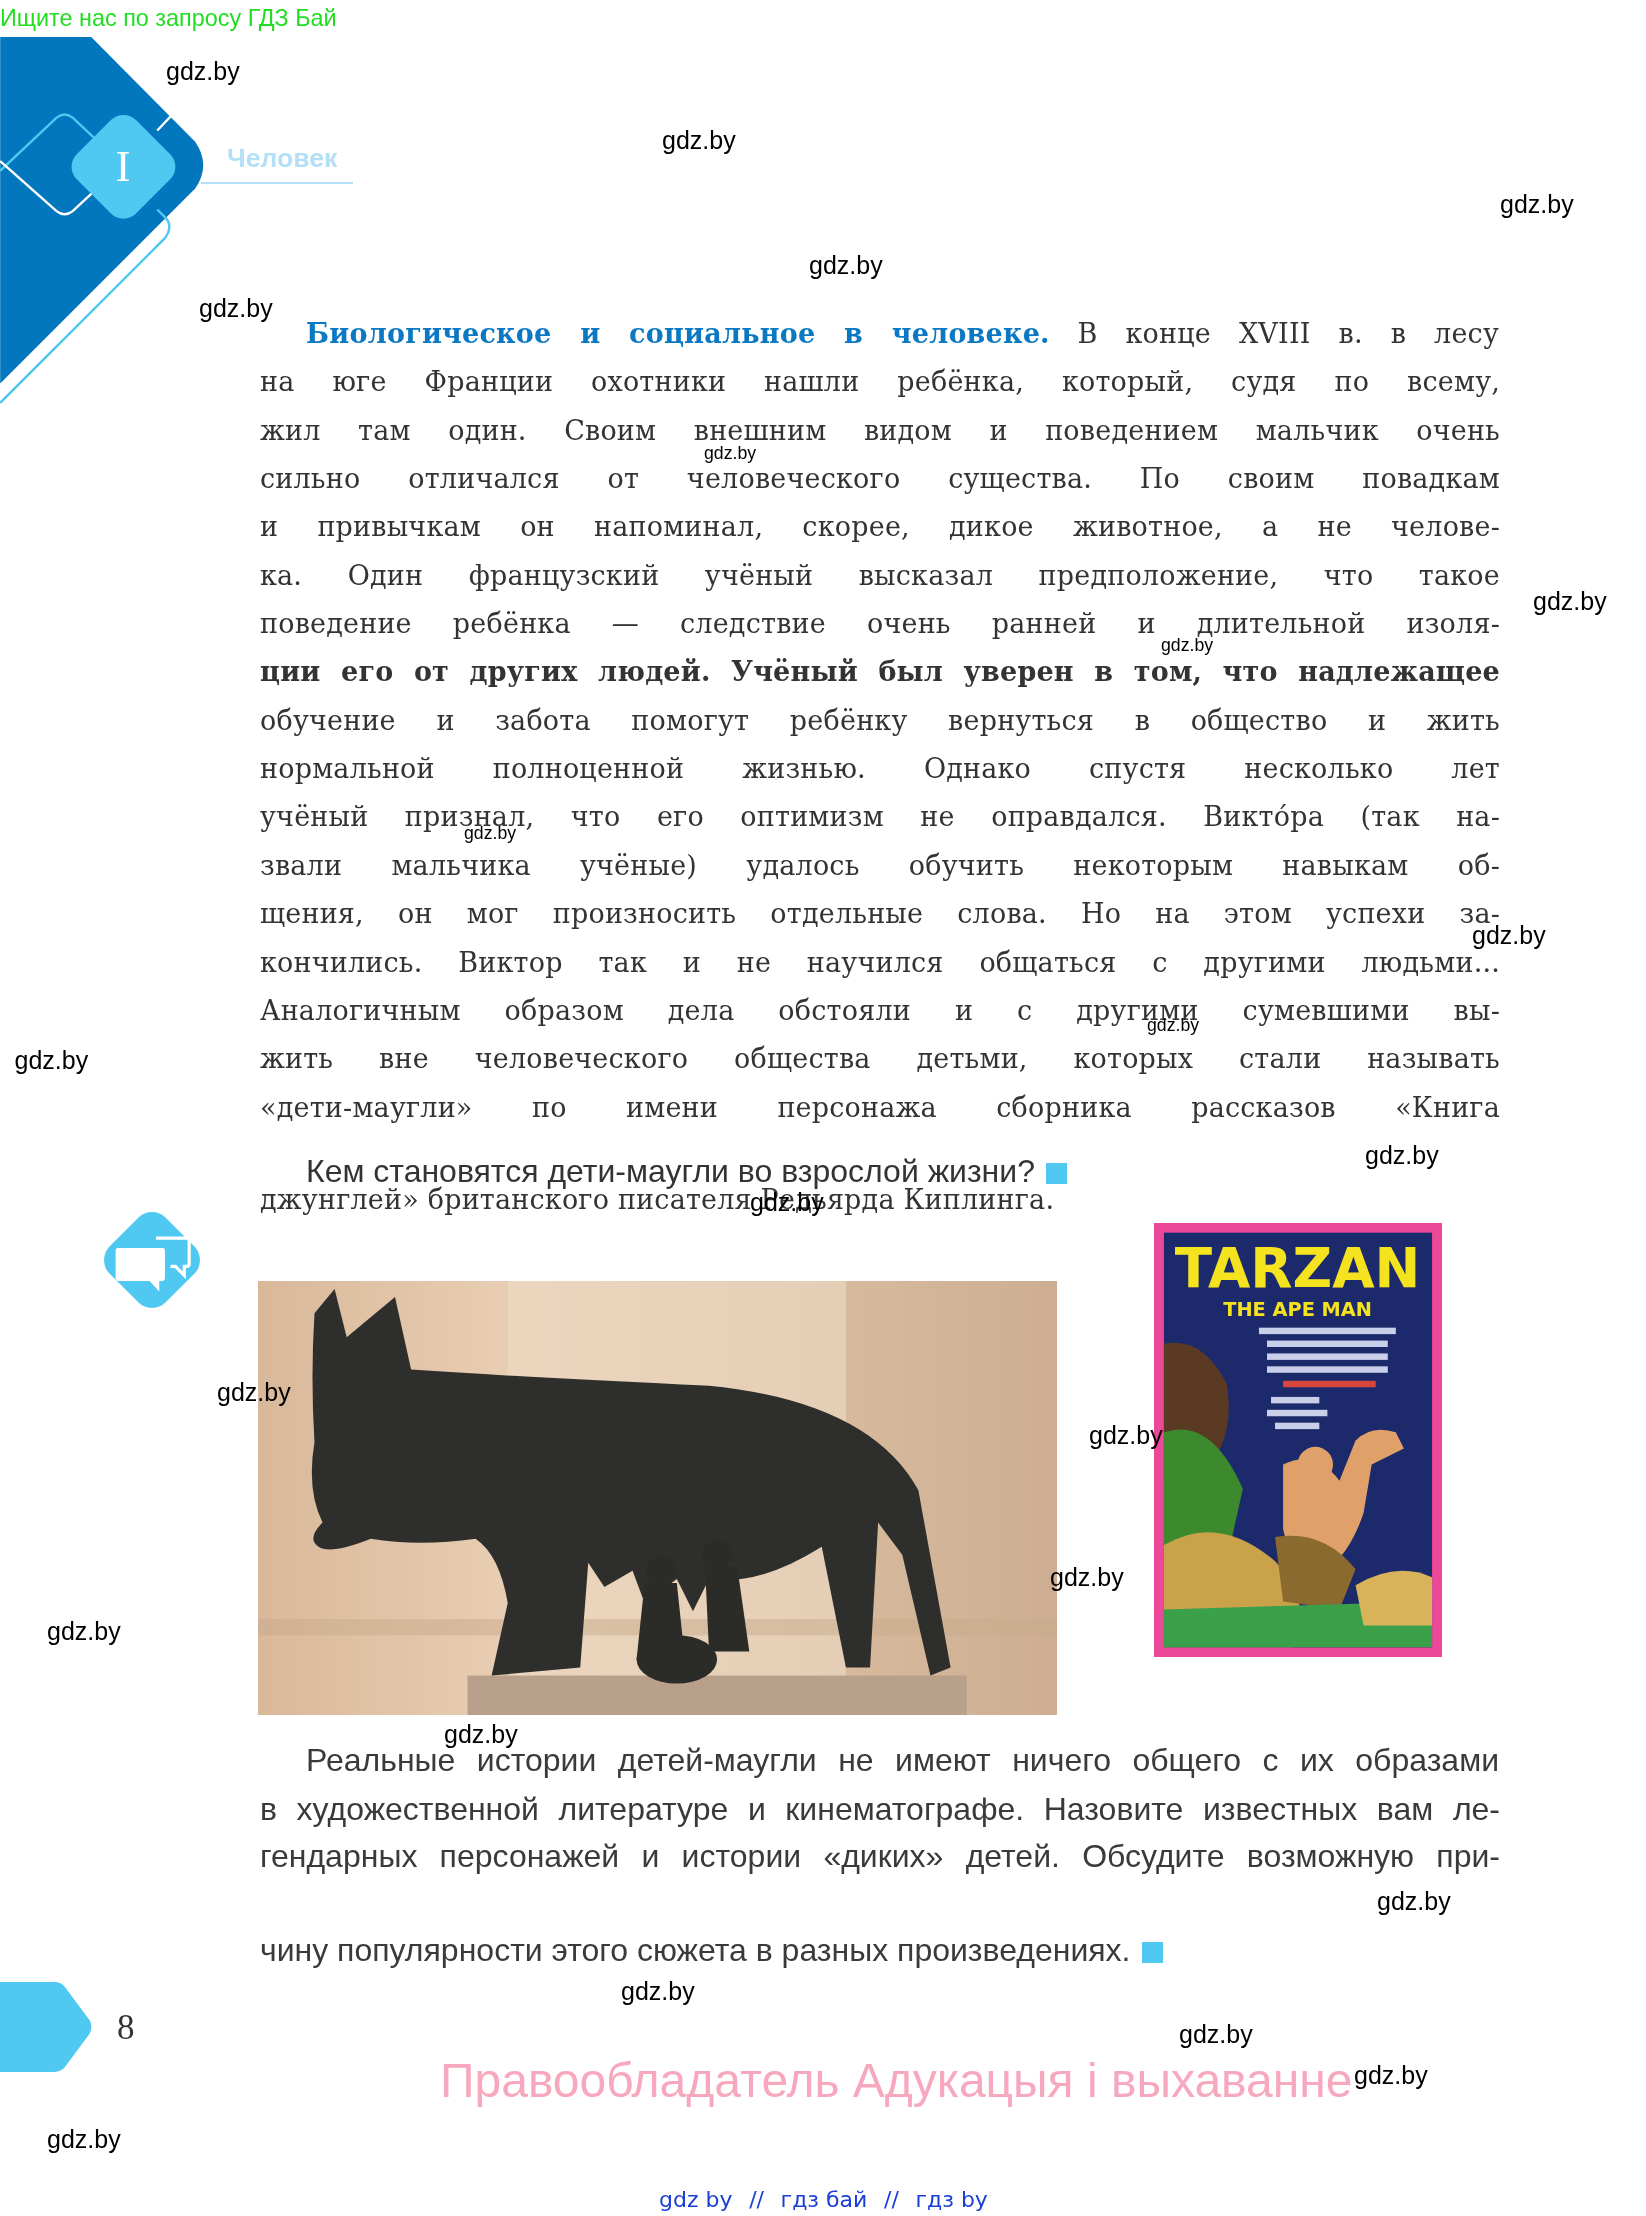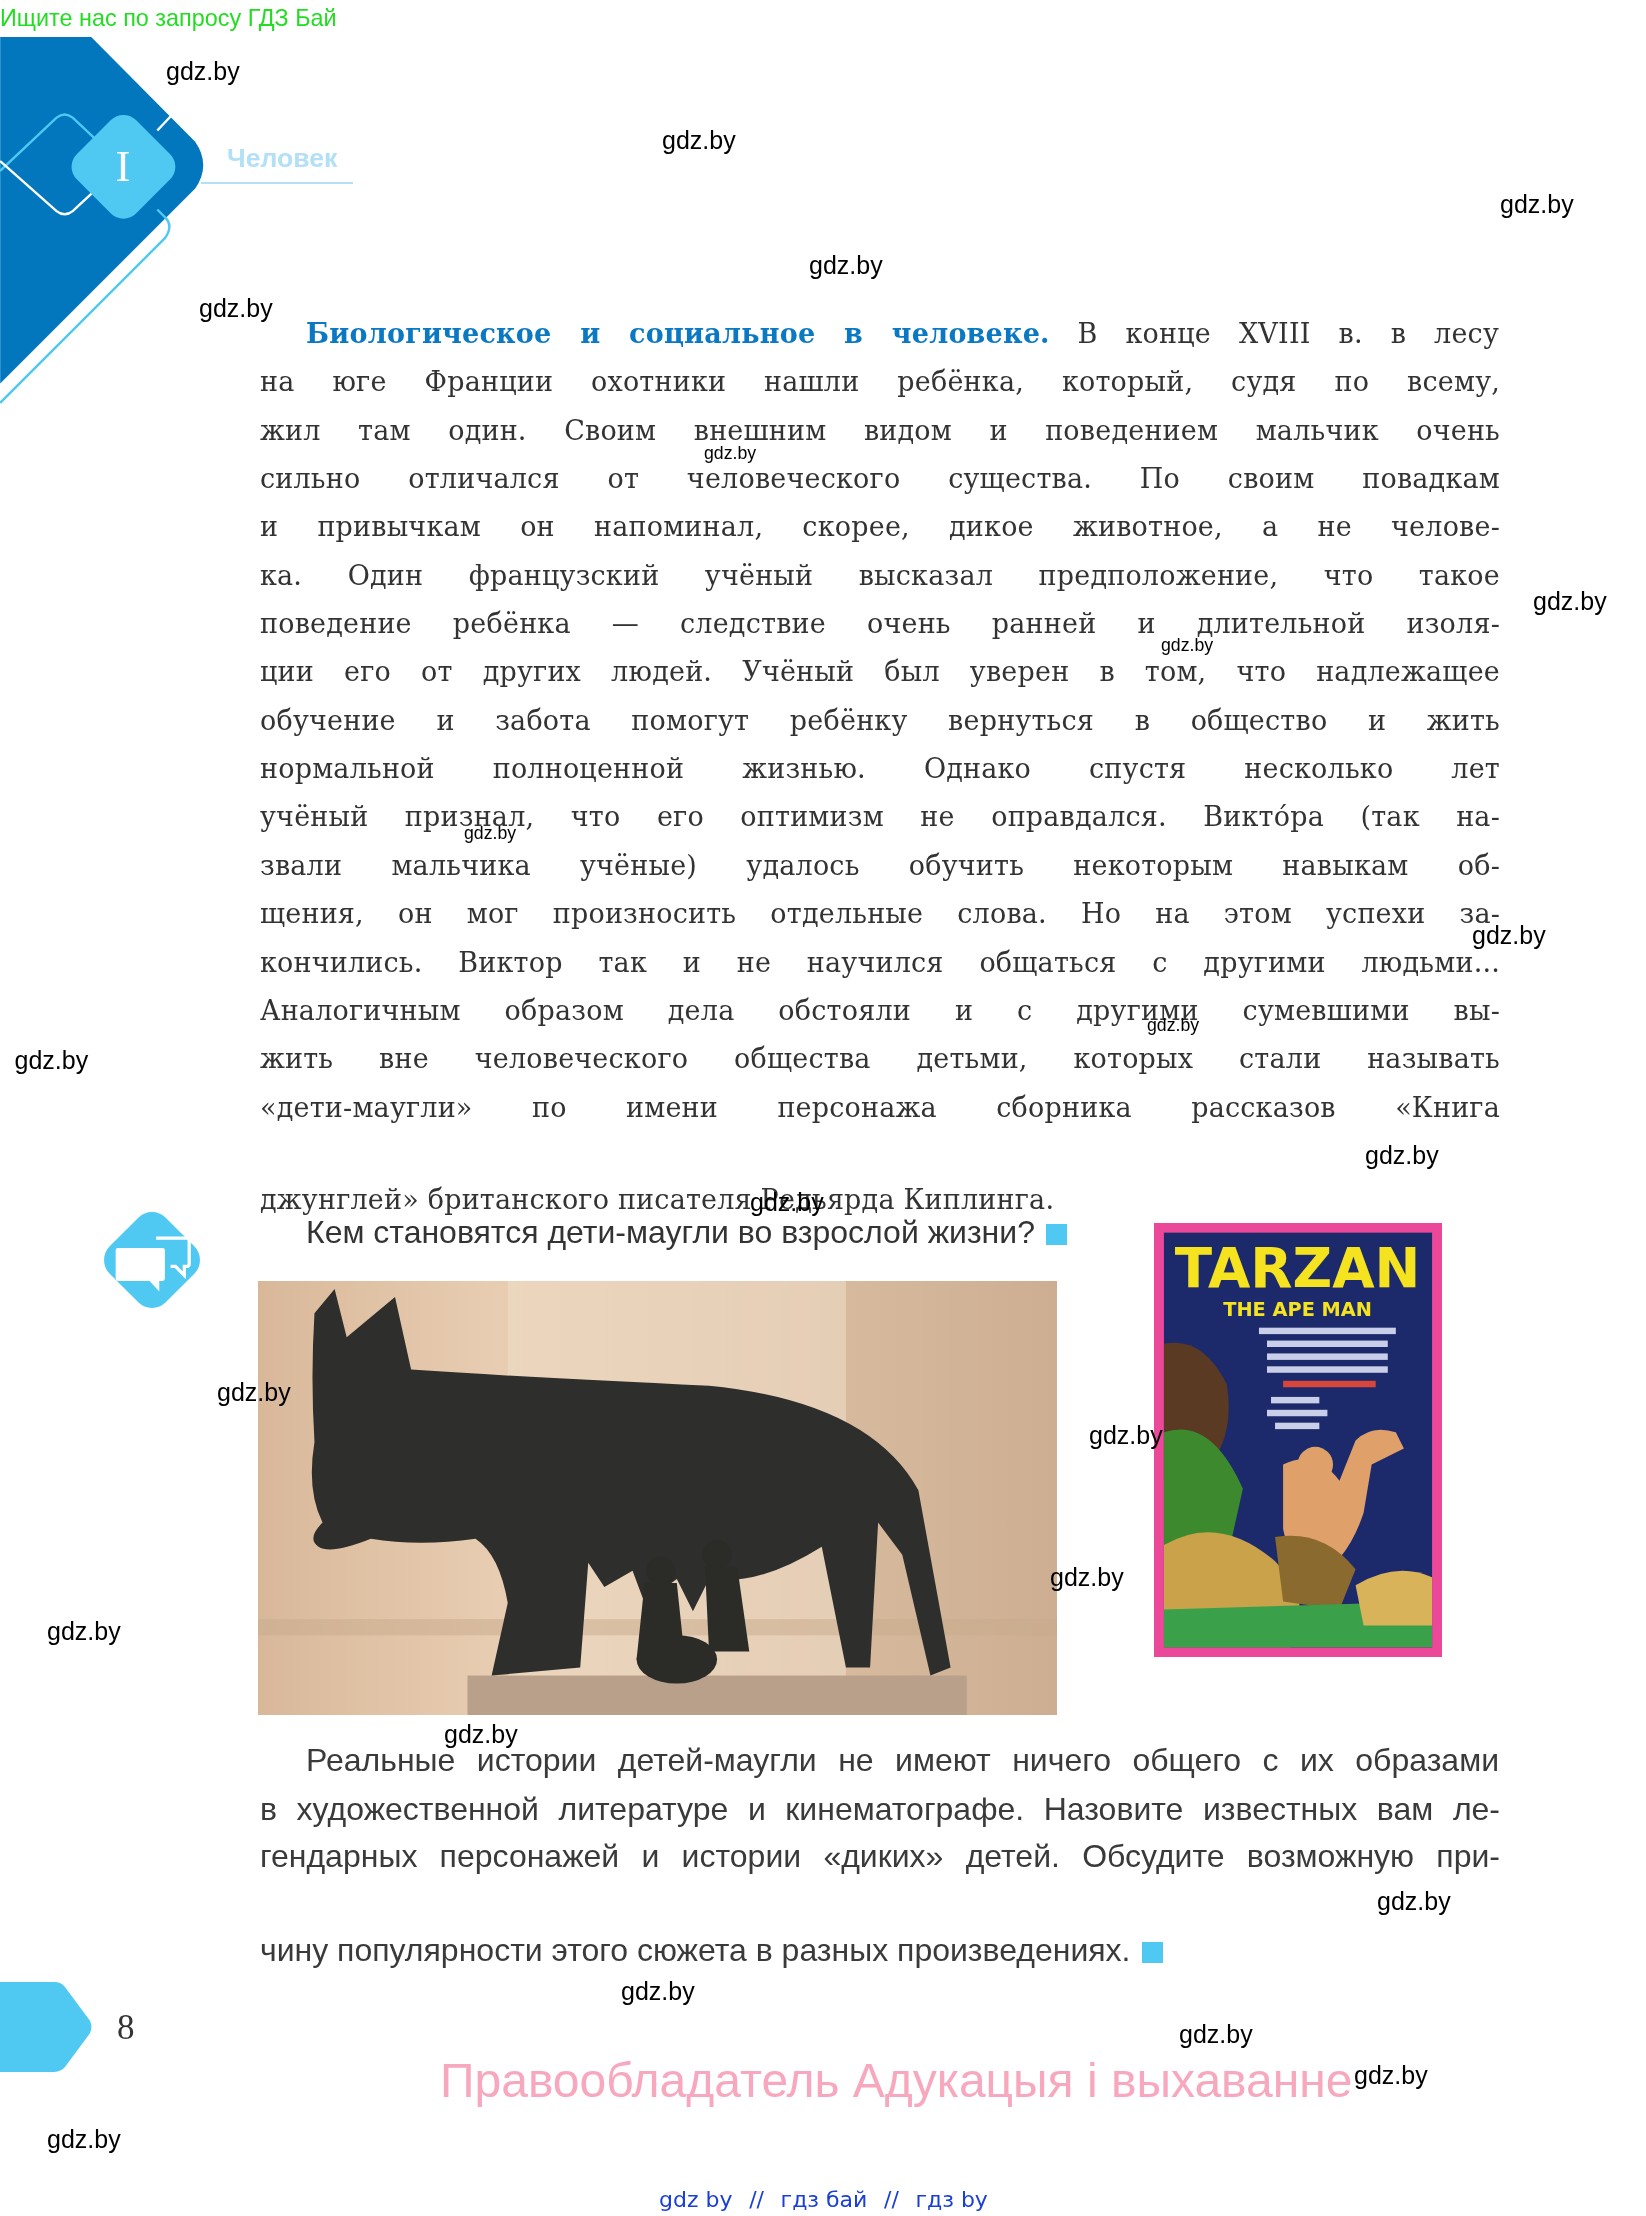--- a/index.html
+++ b/index.html
@@ -9,21 +9,21 @@
   .wm { font-family: "Liberation Sans", sans-serif; color: #000; font-size: 25px; line-height: 27px; white-space: nowrap; }
   .wm.small { font-size: 17.7px; line-height: 19.3px; }
   .chapter-deco { left: 0; top: 0; width: 371px; height: 419px; }
   .chapter-title { left: 227px; top: 142px; font-family: "Liberation Sans", sans-serif; font-weight: bold; font-size: 26.6px; color: #B3E0F7; line-height: 32px; }
   .chapter-rule { left: 201px; top: 182px; width: 152px; height: 2.4px; background: #B3E0F7; }
   .body-line { position: absolute; left: 260px; width: 1240px; font-family: "DejaVu Serif", serif; font-size: 27px; color: #333333; white-space: nowrap; text-align: justify; text-align-last: justify; line-height: 35px; height: 35px; overflow: visible; letter-spacing: 0.2px; }
   .body-line.indent { left: 306px; width: 1193px; }
   .body-line.last { text-align-last: left; }
   .heading-run { color: #0A78C2; font-weight: bold; }
   .discussion-icon { left: 93px; top: 1201px; width: 118px; height: 118px; }
-  .q-line { left: 306px; top: 1214px; font-family: "Liberation Sans", sans-serif; font-size: 32px; color: #333333; line-height: 37px; white-space: nowrap; }
+  .q-line { left: 306px; top: 1153px; font-family: "Liberation Sans", sans-serif; font-size: 32px; color: #333333; line-height: 37px; white-space: nowrap; }
   .end-square { display: inline-block; width: 21px; height: 21px; background: #4FC8F2; margin-left: 11.3px; vertical-align: -1.6px; }
   .photo { position: absolute; overflow: hidden; }
   .sans-line { position: absolute; left: 260px; width: 1240px; font-family: "Liberation Sans", sans-serif; font-size: 32px; color: #3a3a3a; white-space: nowrap; text-align: justify; text-align-last: justify; line-height: 37px; height: 37px; }
   .sans-line.indent { left: 306px; width: 1193px; }
   .sans-line.last { text-align-last: left; }
   .page-tab { left: 0; top: 1982px; width: 93px; height: 90px; }
   .page-num { left: 117px; top: 2010px; font-family: "Liberation Serif", serif; font-size: 35px; color: #333; line-height: 35px; }
   .copyright { left: 440px; top: 2058px; font-family: "Liberation Sans", sans-serif; font-size: 48px; color: #F7A8BE; line-height: 45px; white-space: nowrap; }
   .footer-links { left: 0; width: 1647px; top: 2186px; text-align: center; font-family: "DejaVu Sans", sans-serif; font-size: 22px; color: #1A3FD6; line-height: 27px; white-space: nowrap; }
   .footer-links span { margin: 0 4.8px; }
@@ -46,21 +46,21 @@
 <div class="abs chapter-rule"></div>
 
 <div>
   <div class="body-line indent" style="top:316px;"><span class="heading-run">Биологическое и социальное в человеке.</span><span> В конце XVIII в. в лесу</span></div>
   <div class="body-line" style="top:364px;">на юге Франции охотники нашли ребёнка, который, судя по всему,</div>
   <div class="body-line" style="top:413px;">жил там один. Своим внешним видом и поведением мальчик очень</div>
   <div class="body-line" style="top:461px;">сильно отличался от человеческого существа. По своим повадкам</div>
   <div class="body-line" style="top:509px;">и привычкам он напоминал, скорее, дикое животное, а не челове-</div>
   <div class="body-line" style="top:558px;">ка. Один французский учёный высказал предположение, что такое</div>
   <div class="body-line" style="top:606px;">поведение ребёнка — следствие очень ранней и длительной изоля-</div>
-  <div class="body-line" style="top:654px;">ции его от других людей. Учёный был уверен в том, что надлежащее</div>
+  <div class="body-line" style="top:654px;font-weight:bold;">ции его от других людей. Учёный был уверен в том, что надлежащее</div>
   <div class="body-line" style="top:703px;">обучение и забота помогут ребёнку вернуться в общество и жить</div>
   <div class="body-line" style="top:751px;">нормальной полноценной жизнью. Однако спустя несколько лет</div>
   <div class="body-line" style="top:799px;">учёный признал, что его оптимизм не оправдался. Викто́ра (так на-</div>
   <div class="body-line" style="top:848px;">звали мальчика учёные) удалось обучить некоторым навыкам об-</div>
   <div class="body-line" style="top:896px;">щения, он мог произносить отдельные слова. Но на этом успехи за-</div>
   <div class="body-line" style="top:945px;">кончились. Виктор так и не научился общаться с другими людьми...</div>
   <div class="body-line" style="top:993px;">Аналогичным образом дела обстояли и с другими сумевшими вы-</div>
   <div class="body-line" style="top:1041px;">жить вне человеческого общества детьми, которых стали называть</div>
   <div class="body-line" style="top:1090px;">«дети-маугли» по имени персонажа сборника рассказов «Книга</div>
   <div class="body-line last" style="top:1138px;margin-top:44px;">джунглей» британского писателя Редьярда Киплинга.</div>

